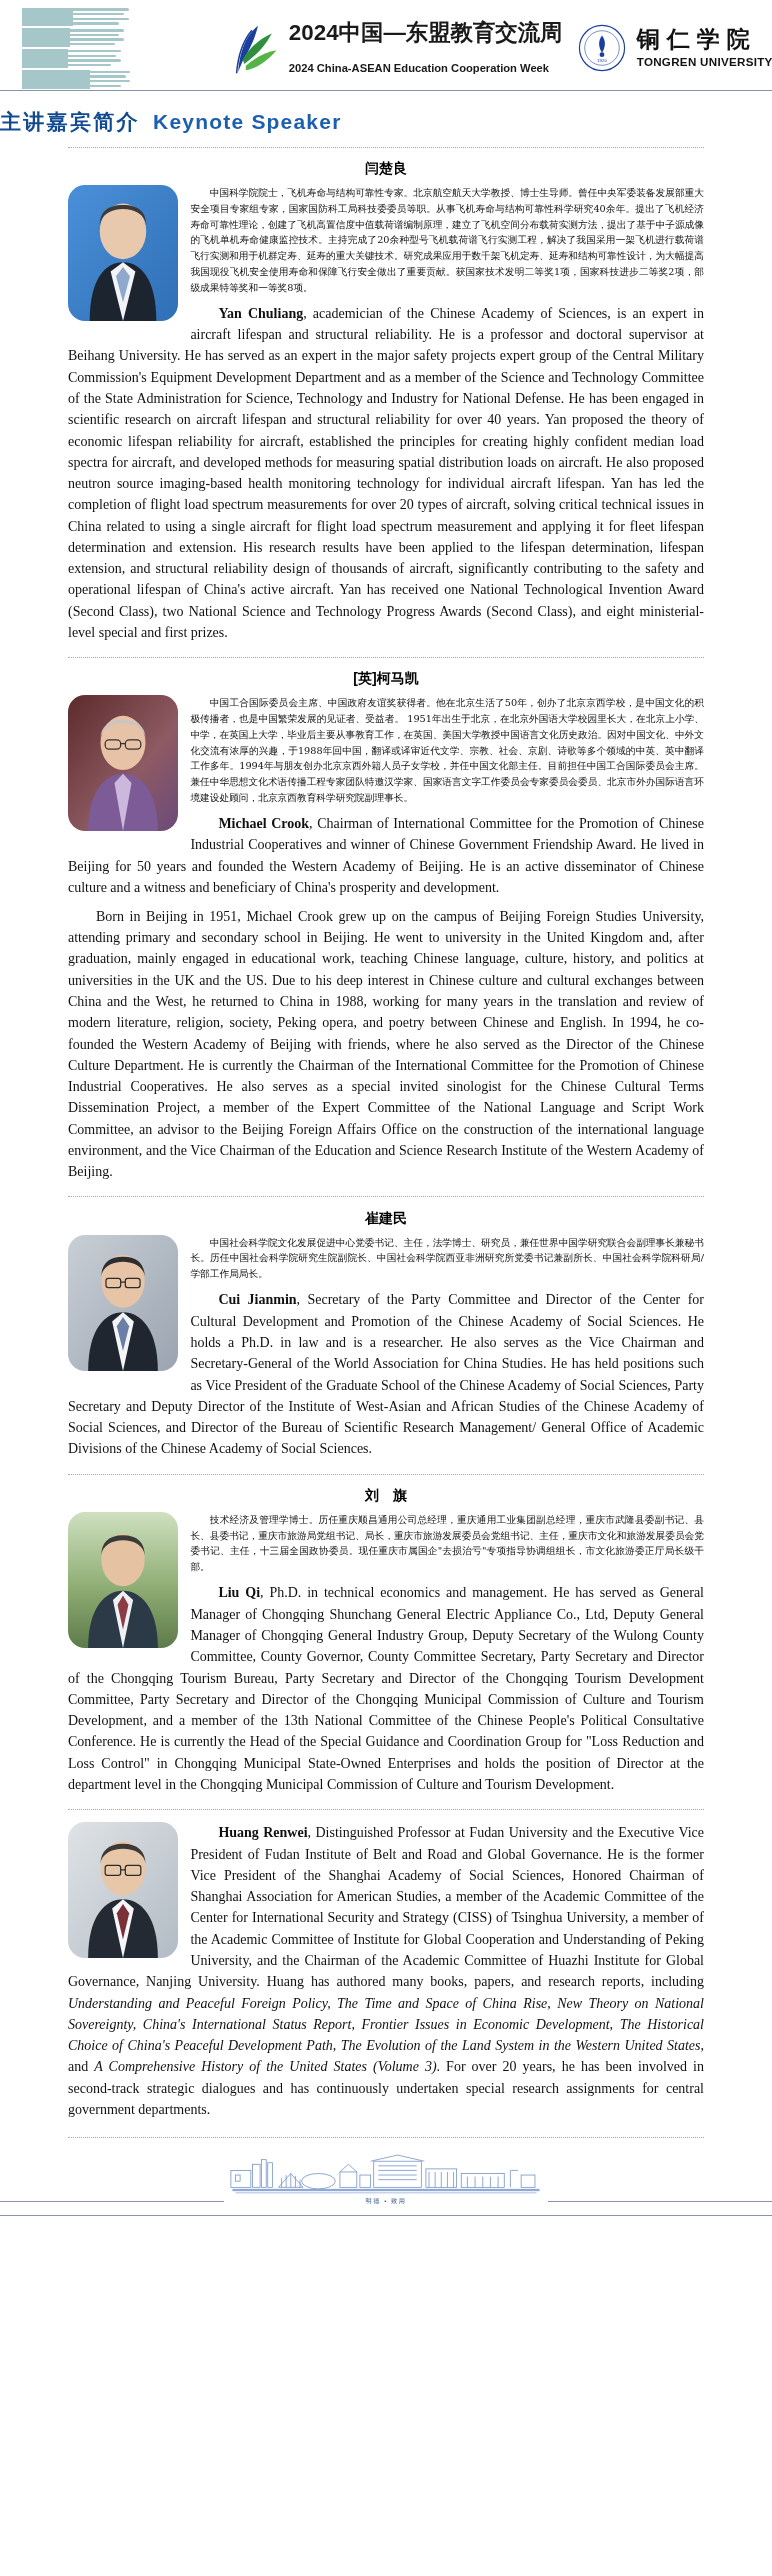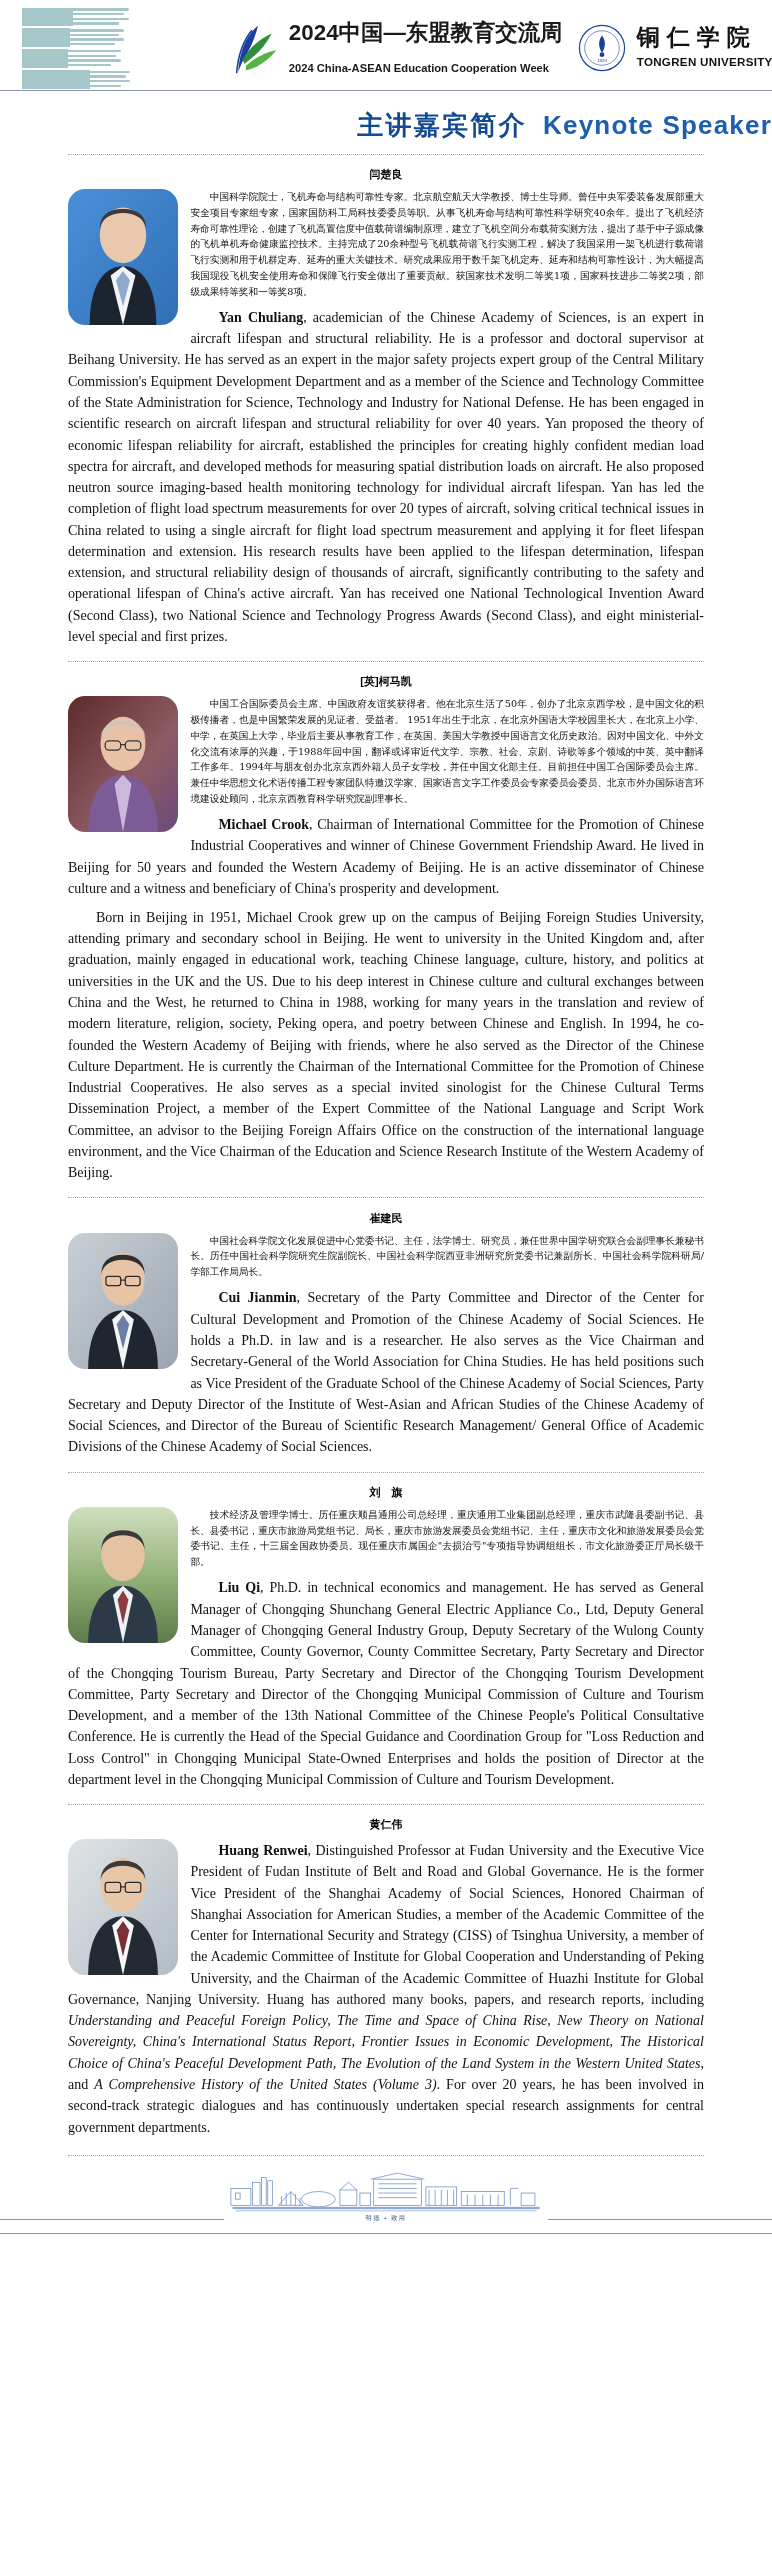--- a/index.html
+++ b/index.html
@@ -41,55 +41,55 @@
     white-space:nowrap;
   }
   .event-title .en {
     font-family:"Liberation Sans", sans-serif;
     font-weight:bold; font-size:11.2px; color:#1a1a1a; margin-top:18px;
     white-space:nowrap;
   }
   .uni-seal { width:48px; height:48px; flex:0 0 auto; margin-left:4.6px;}
   .uni-title { line-height:1; }
   .uni-title .cn {
-    font-family:Liberation Mono, monospace; font-weight:bold;
+    font-family:Liberation Sans, sans-serif; font-weight:bold;
     font-size:23px; color:#121212; letter-spacing:7px; white-space:nowrap;
   }
   .uni-title .en {
     font-family:"Liberation Sans", sans-serif; font-weight:bold;
     font-size:11.6px; color:#121212; margin-top:4.6px; letter-spacing:0.3px;
     white-space:nowrap;
   }
 
   
   .page-title {
-    text-align:right;
+    text-align:left;
     margin:17px 0 7px 0;
     color:#124a91;
     font-family:"Liberation Sans", sans-serif;
     font-weight:bold;
-    font-size:26px;
+    font-size:21px;
     letter-spacing:0.8px;
   }
   .page-title .sp { letter-spacing:2.3px; }
   .page-title .kw { color:#1b5fae; letter-spacing:1.2px; }
 
   
   .content { padding:0 68px 0 68px; }
   .divider {
     border:0; border-top:1.2px dotted #7fb8c9;
     margin:10.8px 0 12.4px 0; height:0;
   }
 
   .speaker { position:relative; }
   .speaker-name {
     text-align:center;
     font-family:"Liberation Sans", sans-serif;
     font-weight:bold;
-    font-size:11px;
+    font-size:14px;
     color:#000;
     margin:3.1px 0 7px 0;
   }
   .photo-wrap {
     float:left;
     width:110px;
     margin:0 12.4px 4.6px 0;
     shape-outside:margin-box;
   }
   .photo {
@@ -330,21 +330,20 @@
           </svg>
         </div>
       </div>
       <p class="cn">技术经济及管理学博士。历任重庆顺昌通用公司总经理，重庆通用工业集团副总经理，重庆市武隆县委副书记、县长、县委书记，重庆市旅游局党组书记、局长，重庆市旅游发展委员会党组书记、主任，重庆市文化和旅游发展委员会党委书记、主任，十三届全国政协委员。现任重庆市属国企"去损治亏"专项指导协调组组长，市文化旅游委正厅局长级干部。</p>
       <p class="en"><b>Liu Qi</b><span>, Ph.D. in technical economics and management. He has served as General Manager of Chongqing Shunchang General Electric Appliance Co., Ltd, Deputy General Manager of Chongqing General Industry Group, Deputy Secretary of the Wulong County Committee, County Governor, County Committee Secretary, Party Secretary and Director of the Chongqing Tourism Bureau, Party Secretary and Director of the Chongqing Tourism Development Committee, Party Secretary and Director of the Chongqing Municipal Commission of Culture and Tourism Development, and a member of the 13th National Committee of the Chinese People's Political Consultative Conference. He is currently the Head of the Special Guidance and Coordination Group for "Loss Reduction and Loss Control" in Chongqing Municipal State-Owned Enterprises and holds the position of Director at the department level in the Chongqing Municipal Commission of Culture and Tourism Development.</span></p>
     </div>
 
     <hr class="divider">
 
     <div class="speaker clearfix">
-      <div class="speaker-name">黄仁伟</div>
       <div class="photo-wrap">
         <div class="photo">
           <svg viewBox="0 0 142 176" preserveAspectRatio="none">
             <defs>
               <linearGradient id="g5bg" x1="0" y1="0" x2="1" y2="1">
                 <stop offset="0%" stop-color="#dfe3e6"></stop>
                   <stop offset="100%" stop-color="#b2bbc4"></stop>
               </linearGradient>
             </defs>
             <rect width="142" height="176" fill="url(#g5bg)"></rect>

